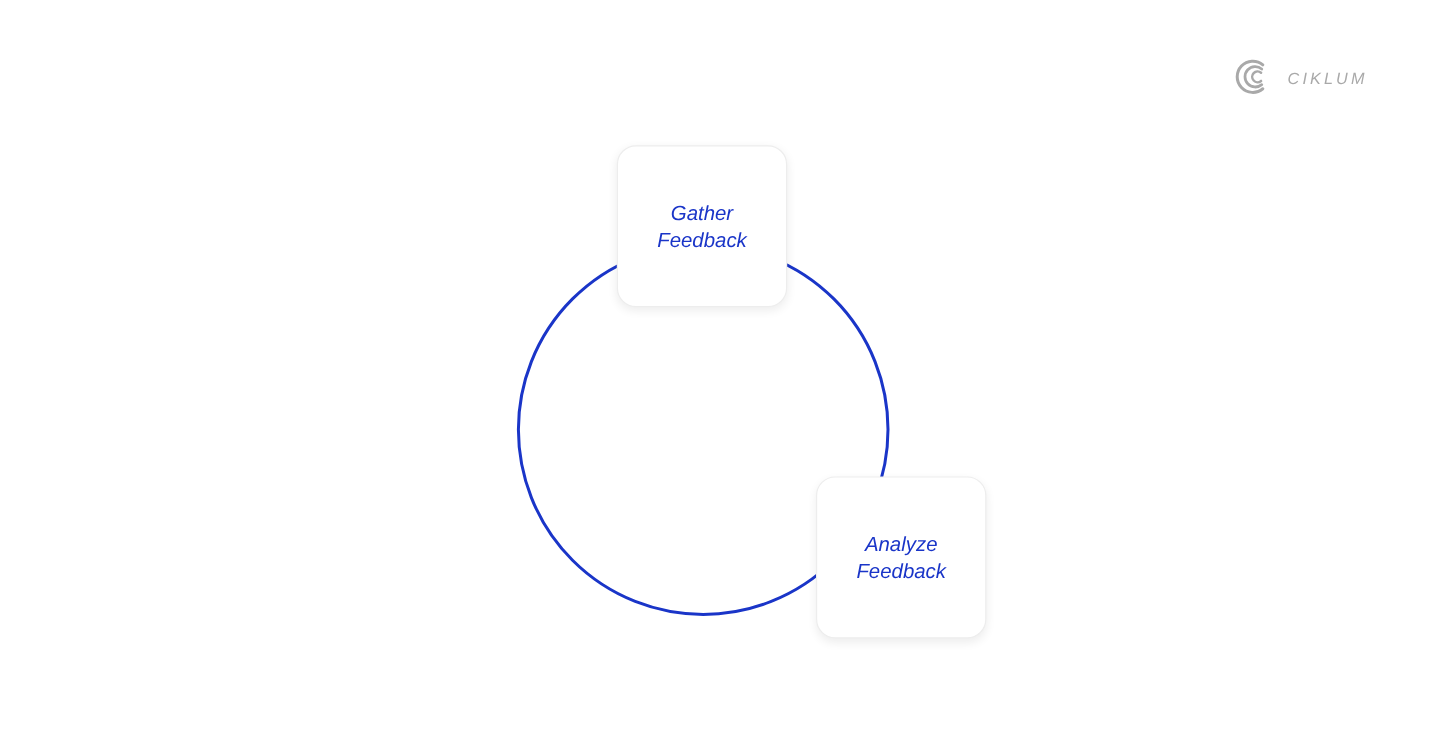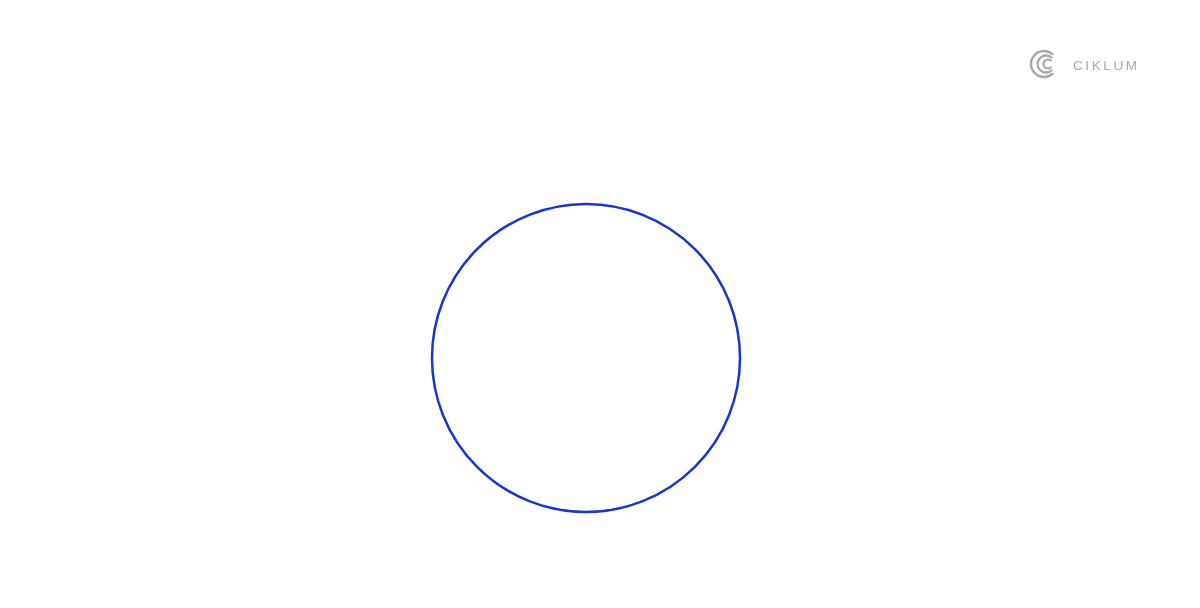--- a/index.html
+++ b/index.html
@@ -7,20 +7,21 @@
   body {
     background: #ffffff;
     font-family: "Liberation Sans", sans-serif;
     overflow: hidden;
   }
   .canvas {
     position: relative;
     width: 1200px;
     height: 504px;
     background: #ffffff;
+    font-style: italic;
   }
 
   
   .logo {
     position: absolute;
     top: 46px;
     left: 1028px;
     display: flex;
     align-items: center;
     gap: 9px;
@@ -82,16 +83,22 @@
         <path d="M 22.89 14.55 A 4.5 4.5 0 1 0 22.89 21.45" stroke-width="2.1"></path>
       </g>
     </svg>
     <span class="logo-text">CIKLUM</span>
   </div>
 
   <svg class="cycle-svg" viewBox="0 0 1200 608" aria-hidden="true">
     <circle cx="586" cy="358" r="154" fill="none" stroke-width="2.5" stroke="#1a35c8"></circle>
   </svg>
 
+  <div class="node node-top">
+    <span class="node-label">Gather Feedback</span>
+  </div>
 
+  <div class="node node-bottom-right">
+    <span class="node-label">Analyze Feedback</span>
+  </div>
 
 
 </div>
 
 </body></html>

